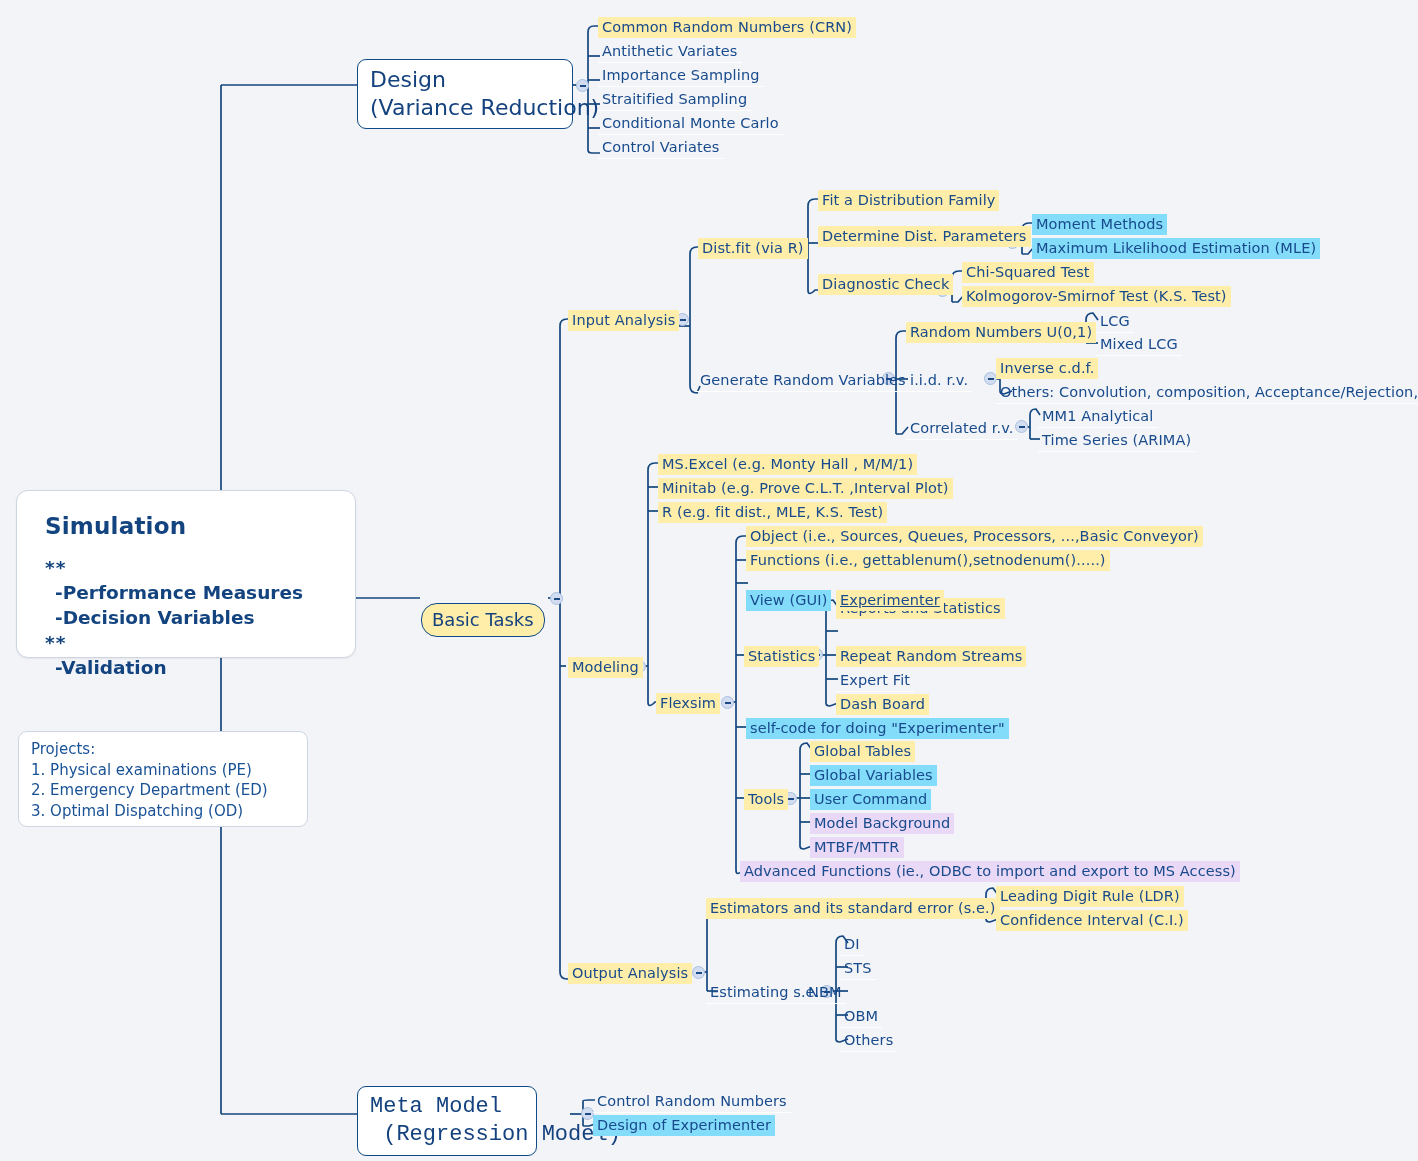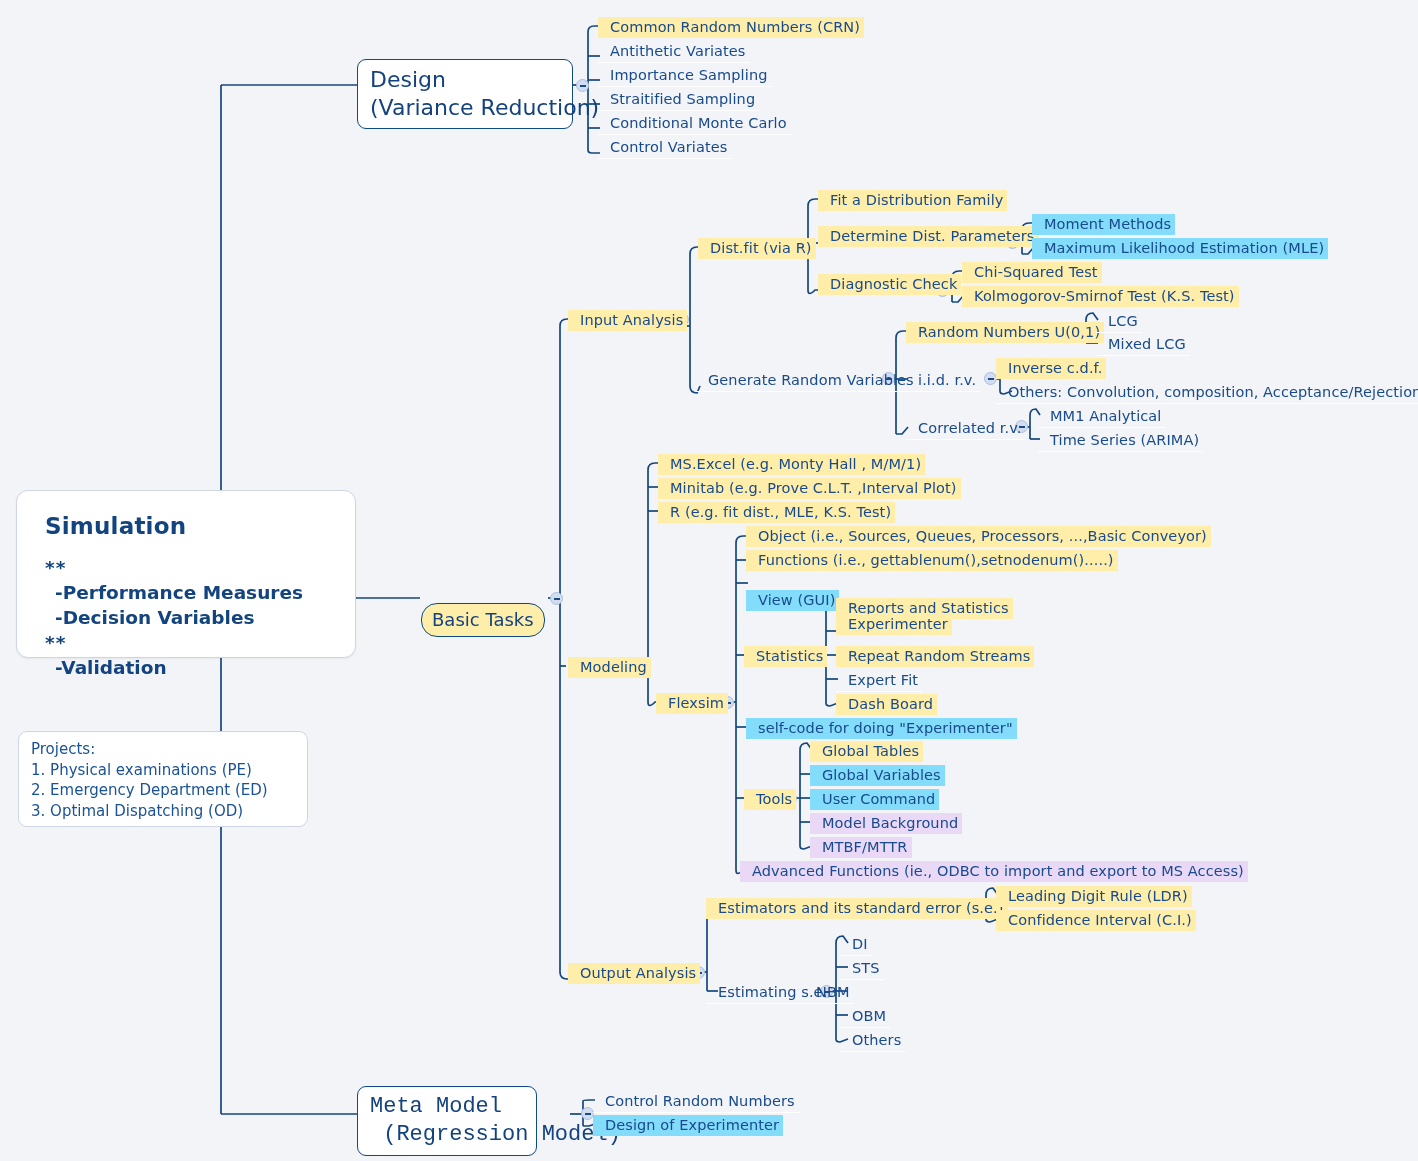--- a/index.html
+++ b/index.html
@@ -22,21 +22,21 @@
     pointer-events: none;
   }
 
   
   .node {
     position: absolute;
     white-space: nowrap;
     color: #184a8c;
     font-size: 14.5px;
     line-height: 19px;
-    padding: 1px 4px 1px 12px;
+    padding: 1px 4px 1px 4px;
     letter-spacing: 0.1px;
   }
   .node.hl-yellow { background: #ffeeaa; }
   .node.hl-cyan   { background: #84dcfb; }
   .node.hl-purple { background: #ead8f7; }
   .node.hl-none   { background: transparent; border-bottom: 1.5px solid #ffffff; }
 
   
   .boxnode {
     position: absolute;
@@ -321,21 +321,21 @@
   <div class="node hl-yellow" style="left:658px;top:478px;">Minitab (e.g. Prove C.L.T. ,Interval Plot)</div>
   <div class="node hl-yellow" style="left:658px;top:502px;">R (e.g. fit dist., MLE, K.S. Test)</div>
 
   <div class="node hl-yellow" style="left:656px;top:693px;">Flexsim</div>
   <div class="node hl-yellow" style="left:746px;top:526px;">Object (i.e.,  Sources, Queues, Processors, ...,Basic Conveyor)</div>
   <div class="node hl-yellow" style="left:746px;top:550px;">Functions (i.e., gettablenum(),setnodenum().....)</div>
   <div class="node hl-cyan" style="left:746px;top:590px;">View (GUI)</div>
 
   <div class="node hl-yellow" style="left:744px;top:646px;">Statistics</div>
   <div class="node hl-yellow" style="left:836px;top:598px;">Reports and Statistics</div>
-  <div class="node hl-yellow" style="left:836px;top:614px;">Experimenter</div>
+  <div class="node hl-yellow" style="left:836px;top:590px;text-decoration:underline;">Experimenter</div>
   <div class="node hl-yellow" style="left:836px;top:646px;">Repeat Random Streams</div>
   <div class="node hl-none" style="left:836px;top:670px;text-align:center;">Expert Fit</div>
   <div class="node hl-yellow" style="left:836px;top:694px;">Dash Board</div>
 
   <div class="node hl-cyan" style="left:746px;top:718px;">self-code for doing "Experimenter"</div>
 
   <div class="node hl-yellow" style="left:744px;top:789px;">Tools</div>
   <div class="node hl-yellow" style="left:810px;top:741px;">Global Tables</div>
   <div class="node hl-cyan" style="left:810px;top:765px;">Global Variables</div>
   <div class="node hl-cyan" style="left:810px;top:789px;">User Command</div>

